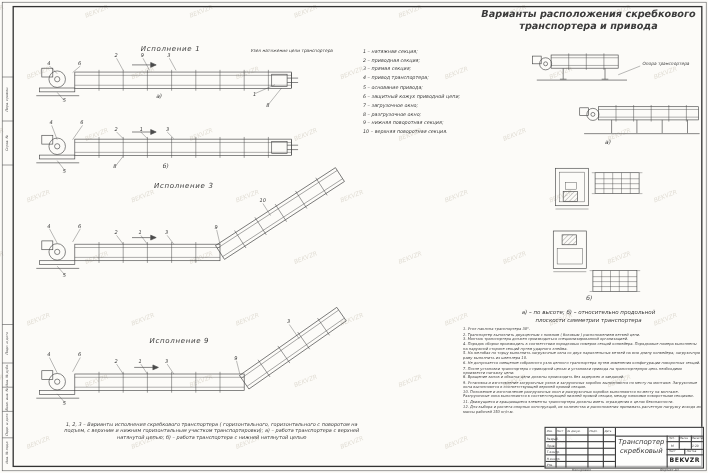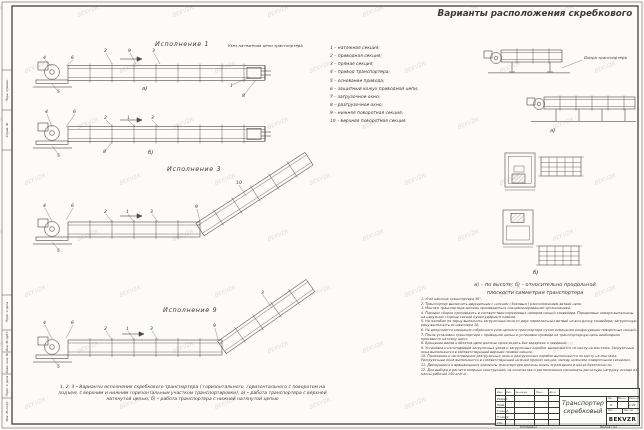--- a/index.html
+++ b/index.html
@@ -7,21 +7,21 @@
          font-family:"DejaVu Sans",sans-serif;color:#3b3b3b;}
   .abs{position:absolute;}
   .ctr{text-align:center;}
   .wmk{position:absolute;font:italic 5.5px "DejaVu Sans",sans-serif;color:#c8c1b3;opacity:.5;
        transform:rotate(-22deg);white-space:nowrap;pointer-events:none;}
   svg text{font-family:"DejaVu Sans",sans-serif;}
   .co{font:italic 4.6px "DejaVu Sans",sans-serif;fill:#3b3b3b;}
   .stampt{font:italic 3px "DejaVu Sans",sans-serif;fill:#4a4a4a;}
   .ttl-left{font:italic 8.6px "DejaVu Sans",sans-serif;letter-spacing:.4px;}
   .ttl-right{font:italic 600 8.8px "DejaVu Sans",sans-serif;line-height:11px;}
-  .isp{font:italic 6.4px "DejaVu Sans",sans-serif;letter-spacing:.6px;margin-left:27px;}
+  .isp{font:italic 6.4px "DejaVu Sans",sans-serif;letter-spacing:.6px;}
   .small-lbl{font:italic 3.9px "DejaVu Sans",sans-serif;}
   .plist div{font:italic 4.4px "DejaVu Sans",sans-serif;line-height:8.15px;white-space:nowrap;}
   .cap-left{font:italic 4.5px "DejaVu Sans",sans-serif;line-height:5.9px;}
   .cap-right{font:italic 5px "DejaVu Sans",sans-serif;line-height:7.5px;}
   .notes div{font:italic 3.3px "DejaVu Sans",sans-serif;line-height:4px;margin-bottom:.6px;}
   .mk{font:italic 5.4px "DejaVu Sans",sans-serif;}
   
   .tb{border:1px solid #3a3a3a;background:rgba(255,255,255,.65);}
   .tb .l{position:absolute;background:#3a3a3a;}
   .tb .t{position:absolute;font:italic 2.8px "DejaVu Sans",sans-serif;color:#3b3b3b;white-space:nowrap;}
@@ -280,20 +280,21 @@
       <text class="stampt" text-anchor="middle" transform="rotate(-90 7.5 341)" x="7.5" y="341">Инв. № дубл.</text>
       <text class="stampt" text-anchor="middle" transform="rotate(-90 7.5 363)" x="7.5" y="363">Взам. инв. №</text>
       <text class="stampt" text-anchor="middle" transform="rotate(-90 7.5 386)" x="7.5" y="386">Подп. и дата</text>
       <text class="stampt" text-anchor="middle" transform="rotate(-90 7.5 411)" x="7.5" y="411">Инв. № подл.</text>
     </g>
   </svg>
 
 
   <div class="abs ttl-right ctr" style="left:430px;top:8px;width:210px;font-style:italic;">
     <div>Варианты расположения скребкового</div>
+    <div>транспортера и привода</div>
   </div>
 
   <div class="abs isp" style="left:128px;top:40px;">Исполнение  1</div>
   <div class="abs small-lbl" style="left:228px;top:43px;">Узел натяжения цепи транспортера</div>
   <div class="abs mk" style="left:142px;top:85px;">а)</div>
   <div class="abs mk" style="left:148px;top:149px;">б)</div>
 
   <div class="abs isp" style="left:140px;top:165px;">Исполнение  3</div>
   <div class="abs isp" style="left:136px;top:306px;">Исполнение  9</div>
 

